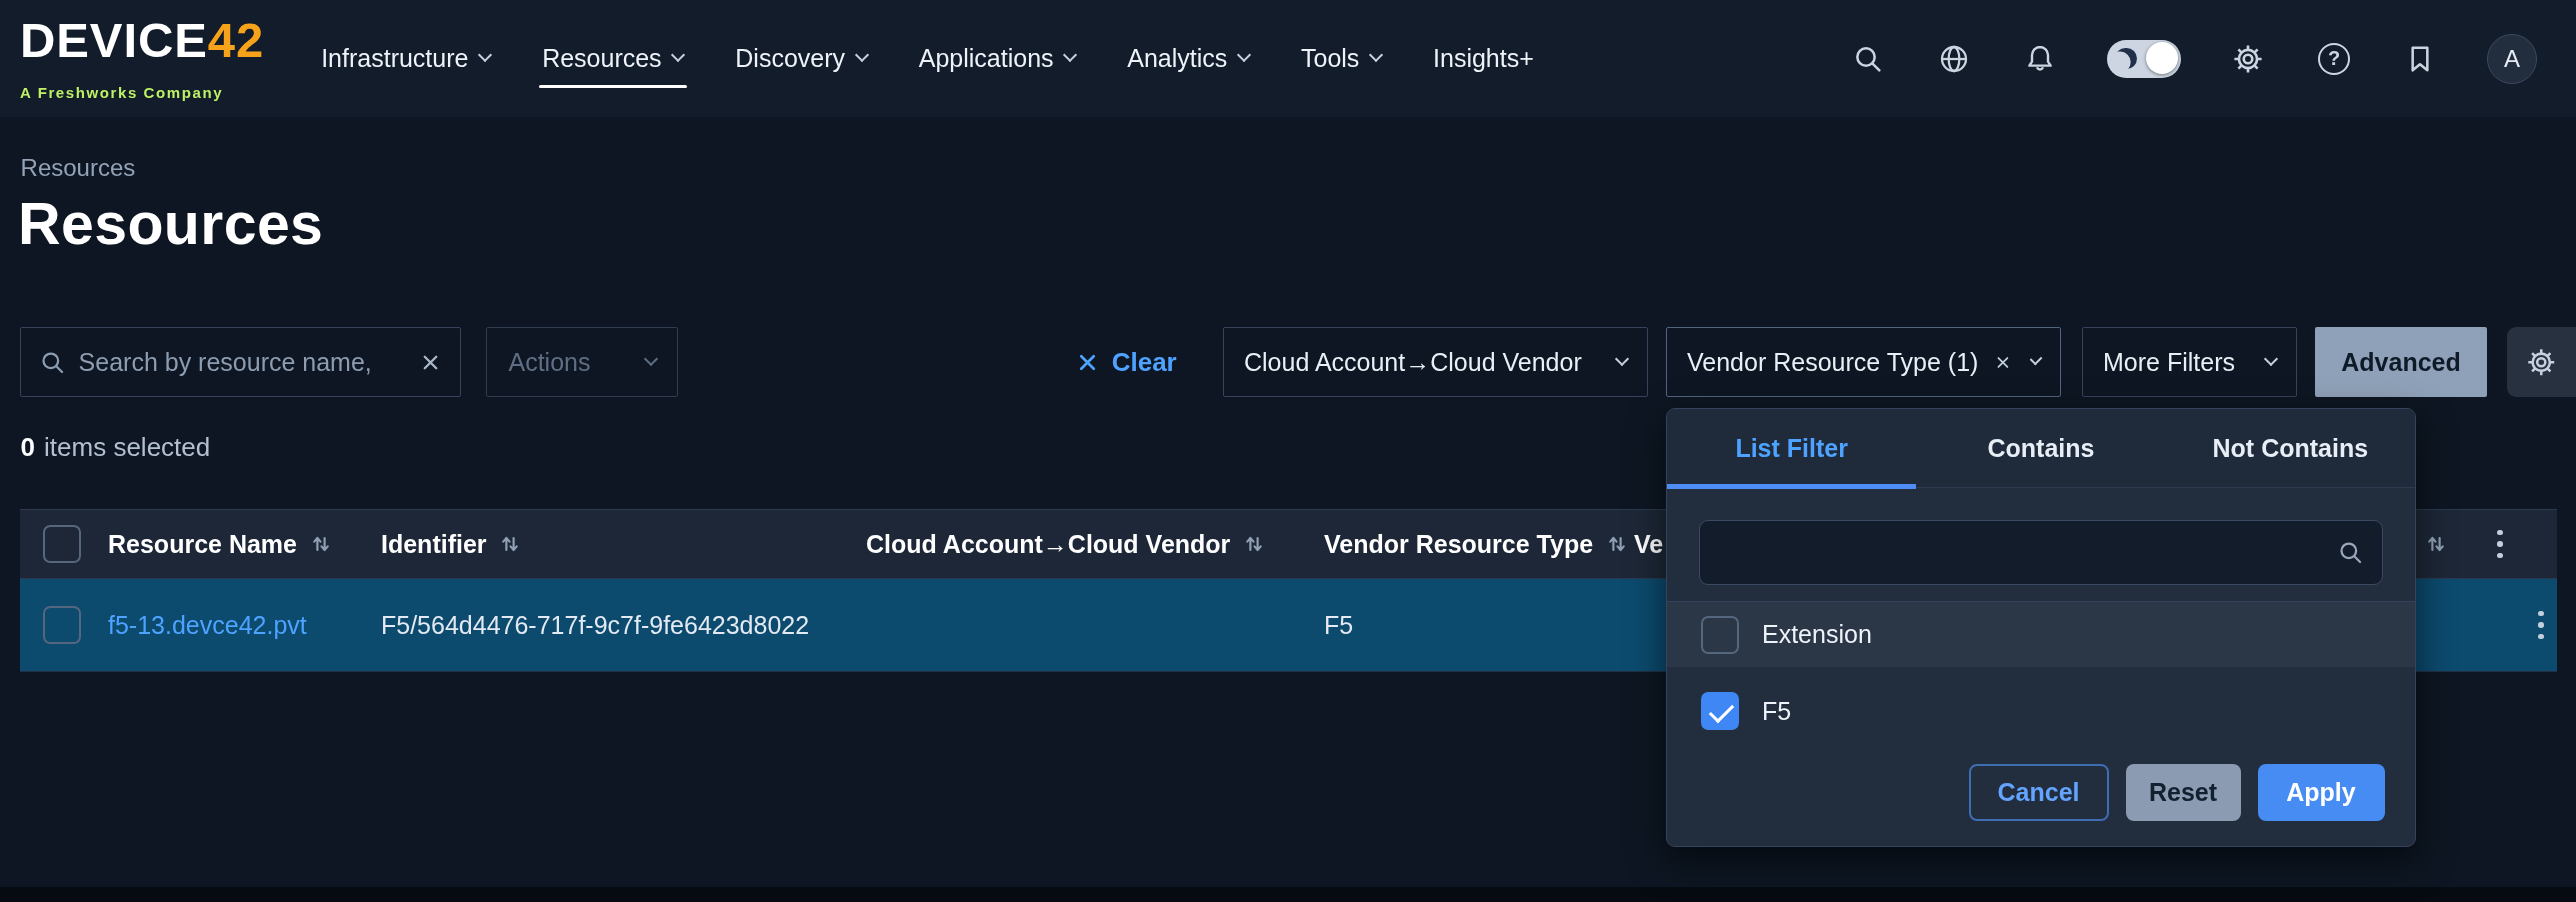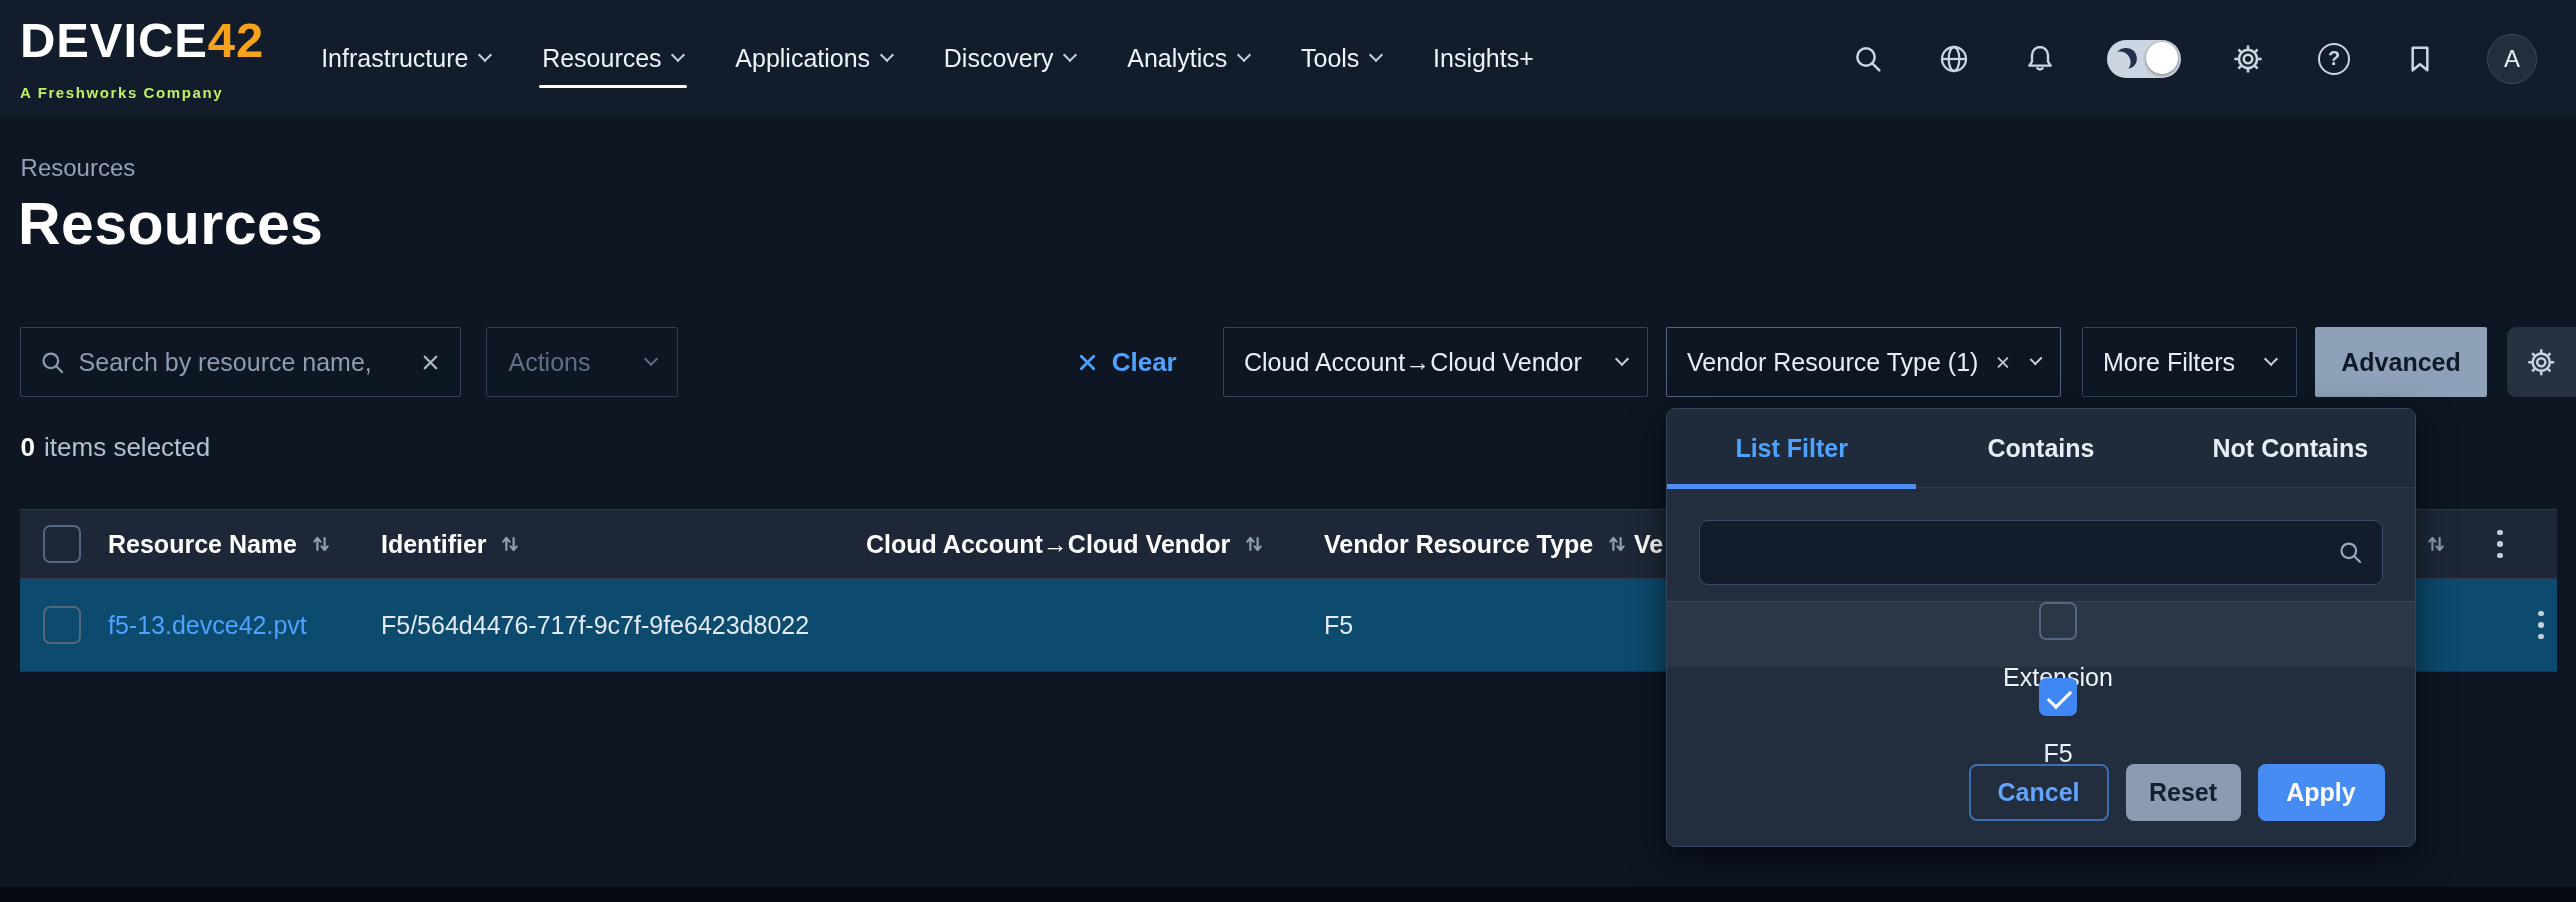--- a/index.html
+++ b/index.html
@@ -100,21 +100,21 @@
   .tabs { display:flex; height:79px; border-bottom:1.8px solid #2e3a50; background:#1f2a3a; }
   .tab { flex:1; display:flex; align-items:center; justify-content:center; font-size:25px; font-weight:600;
     color:#e8eef6; position:relative; cursor:pointer; }
   .tab.active { color:#4da3ff; }
   .tab.active::after { content:""; position:absolute; bottom:-1.8px; left:0; right:0; height:4.5px; background:#4d8df5; }
   .popup-search { position:absolute; left:32px; right:32px; top:111px; height:65px; background:#121c2b;
     border:1.8px solid #3b4a63; border-radius:9px; display:flex; align-items:center; padding:0 18px; gap:12.6px; }
   .popup-search input { flex:1; background:transparent; border:none; outline:none; color:#dfe7f0; font-size:25px;
     font-family:"Liberation Sans", sans-serif; }
   .opt-row { position:absolute; left:0; right:0; height:66px; display:flex; align-items:center;
-    padding-left:34px; gap:23px; font-size:25px; color:#eef3f9; cursor:pointer;flex-direction:column; }
+    padding-left:34px; gap:23px; font-size:25px; color:#eef3f9; cursor:pointer; }
   .opt-ext { top:192px; background:#2b3647; border-top:0.9px solid #36435c; }
   .opt-f5 { top:269px; }
   .popup-btns { position:absolute; right:30.5px; top:355px; display:flex; gap:17px; }
   .btn { height:57px; border-radius:8px; display:flex; align-items:center; justify-content:center;
     font-size:25px; font-weight:700; cursor:pointer; }
   .btn-cancel { width:140px; border:2.2px solid #3e6db2; color:#63a4ff; background:transparent; }
   .btn-reset { width:115px; background:#8b9cb2; color:#13202f; }
   .btn-apply { width:127px; background:#478cf2; color:#ffffff; }
 
   .bottom-strip { position:absolute; left:0; right:0; bottom:0; height:15.2px; background:#060b12; }
@@ -132,25 +132,25 @@
     <nav class="nav-items">
       <div class="nav-item">
           <span>Infrastructure</span>
           <span class="chev"></span>
         </div>
       <div class="nav-item active">
           <span>Resources</span>
           <span class="chev"></span>
         </div>
       <div class="nav-item">
+          <span>Discovery</span>
+          <span class="chev"></span>
+        </div>
+      <div class="nav-item">
           <span>Applications</span>
-          <span class="chev"></span>
-        </div>
-      <div class="nav-item">
-          <span>Discovery</span>
           <span class="chev"></span>
         </div>
       <div class="nav-item">
           <span>Analytics</span>
           <span class="chev"></span>
         </div>
       <div class="nav-item">
           <span>Tools</span>
           <span class="chev"></span>
         </div>

